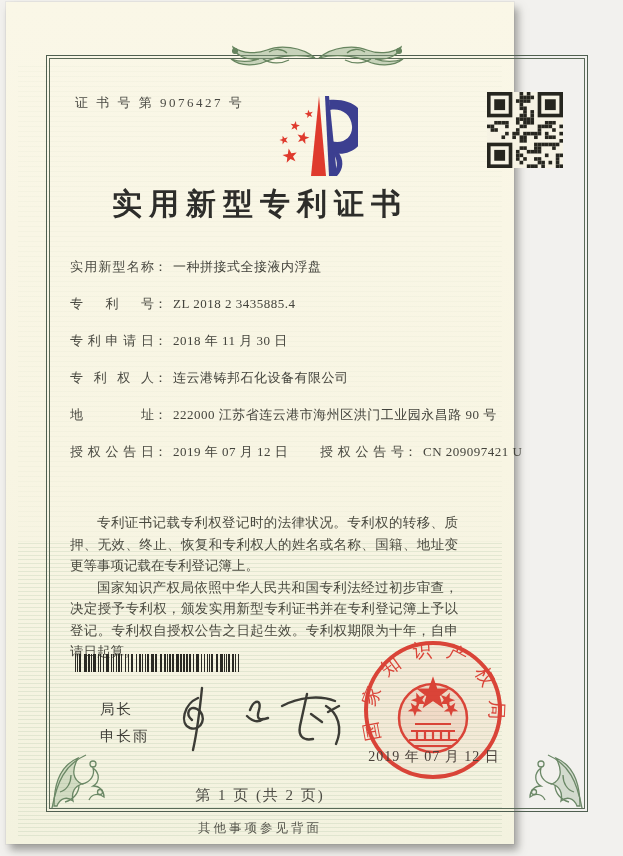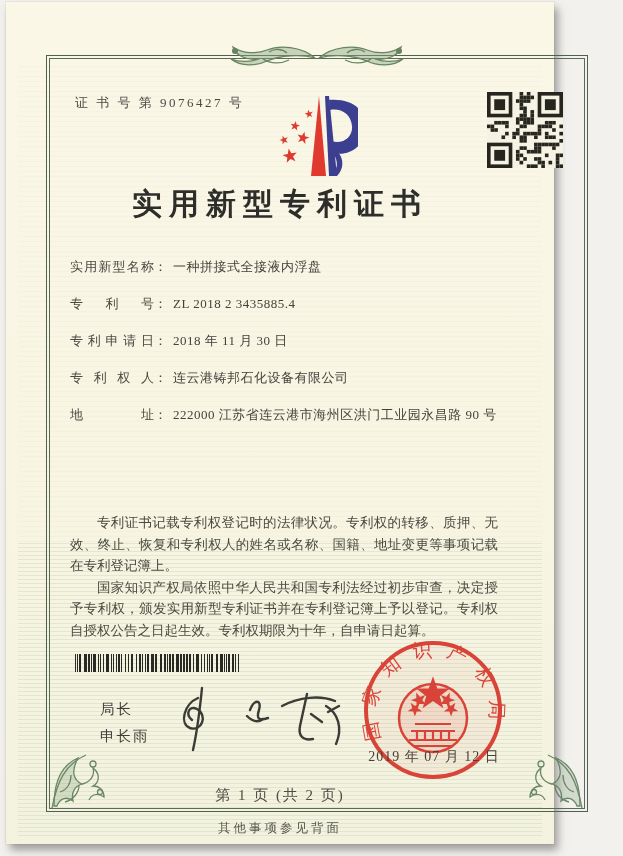--- a/index.html
+++ b/index.html
@@ -1,20 +1,20 @@
 <!DOCTYPE html>
 <html><head>
 <meta charset="utf-8">
 <style>
   * { margin:0; padding:0; box-sizing:border-box; }
   html,body { width:623px; height:856px; overflow:hidden; background:#f2f1ee; }
   body { font-family:"Liberation Serif","DejaVu Serif",serif; color:#45453e; position:relative; }
 
   .paper {
-    position:absolute; left:6px; top:2px; width:548px; height:842px;
+    position:absolute; left:6px; top:2px; width:508px; height:842px;
     background:linear-gradient(180deg,#faf7e7 0%,#f8f5e3 55%,#f3f2df 100%);
     box-shadow:4px 6px 8px rgba(90,90,85,0.55), 0 0 0 1px rgba(0,0,0,0.04);
     padding-left:24px;
   }
 
   
   .guilloche {
     position:absolute; left:12px; right:12px; top:540px; bottom:8px; z-index:0;
     background:repeating-linear-gradient(0deg, rgba(118,158,118,0.28) 0 1px, rgba(118,158,118,0) 1px 4px);
     opacity:.55;
@@ -269,20 +269,26 @@
       </div>
       <div class="row">
         <span class="lbl">专利申请日</span><span class="colon">：</span><span class="val">2018 年 11 月 30 日</span>
       </div>
       <div class="row">
         <span class="lbl">专利权人</span><span class="colon">：</span><span class="val">连云港铸邦石化设备有限公司</span>
       </div>
       <div class="row">
         <span class="lbl">地址</span><span class="colon">：</span><span class="val">222000 江苏省连云港市海州区洪门工业园永昌路 90 号</span>
       </div>
+      <div class="row">
+        <span class="lbl">授权公告日</span><span class="colon">：</span><span class="val">2019 年 07 月 12 日</span>
+        <span class="grant2">
+          <span class="lbl">授权公告号</span><span class="colon">：</span><span class="val">CN 209097421 U</span>
+        </span>
+      </div>
     </div>
 
     <div class="paras">
       <p>专利证书记载专利权登记时的法律状况。专利权的转移、质押、无效、终止、恢复和专利权人的姓名或名称、国籍、地址变更等事项记载在专利登记簿上。</p>
       <p>国家知识产权局依照中华人民共和国专利法经过初步审查，决定授予专利权，颁发实用新型专利证书并在专利登记簿上予以登记。专利权自授权公告之日起生效。专利权期限为十年，自申请日起算。</p>
     </div>
 
     <svg class="barcode" id="barcode-svg" viewBox="0 0 166 18" preserveAspectRatio="none">
         <rect x="0" y="0" width="1" height="18" fill="#2a2a24"></rect>
         <rect x="2" y="0" width="1" height="18" fill="#2a2a24"></rect>

